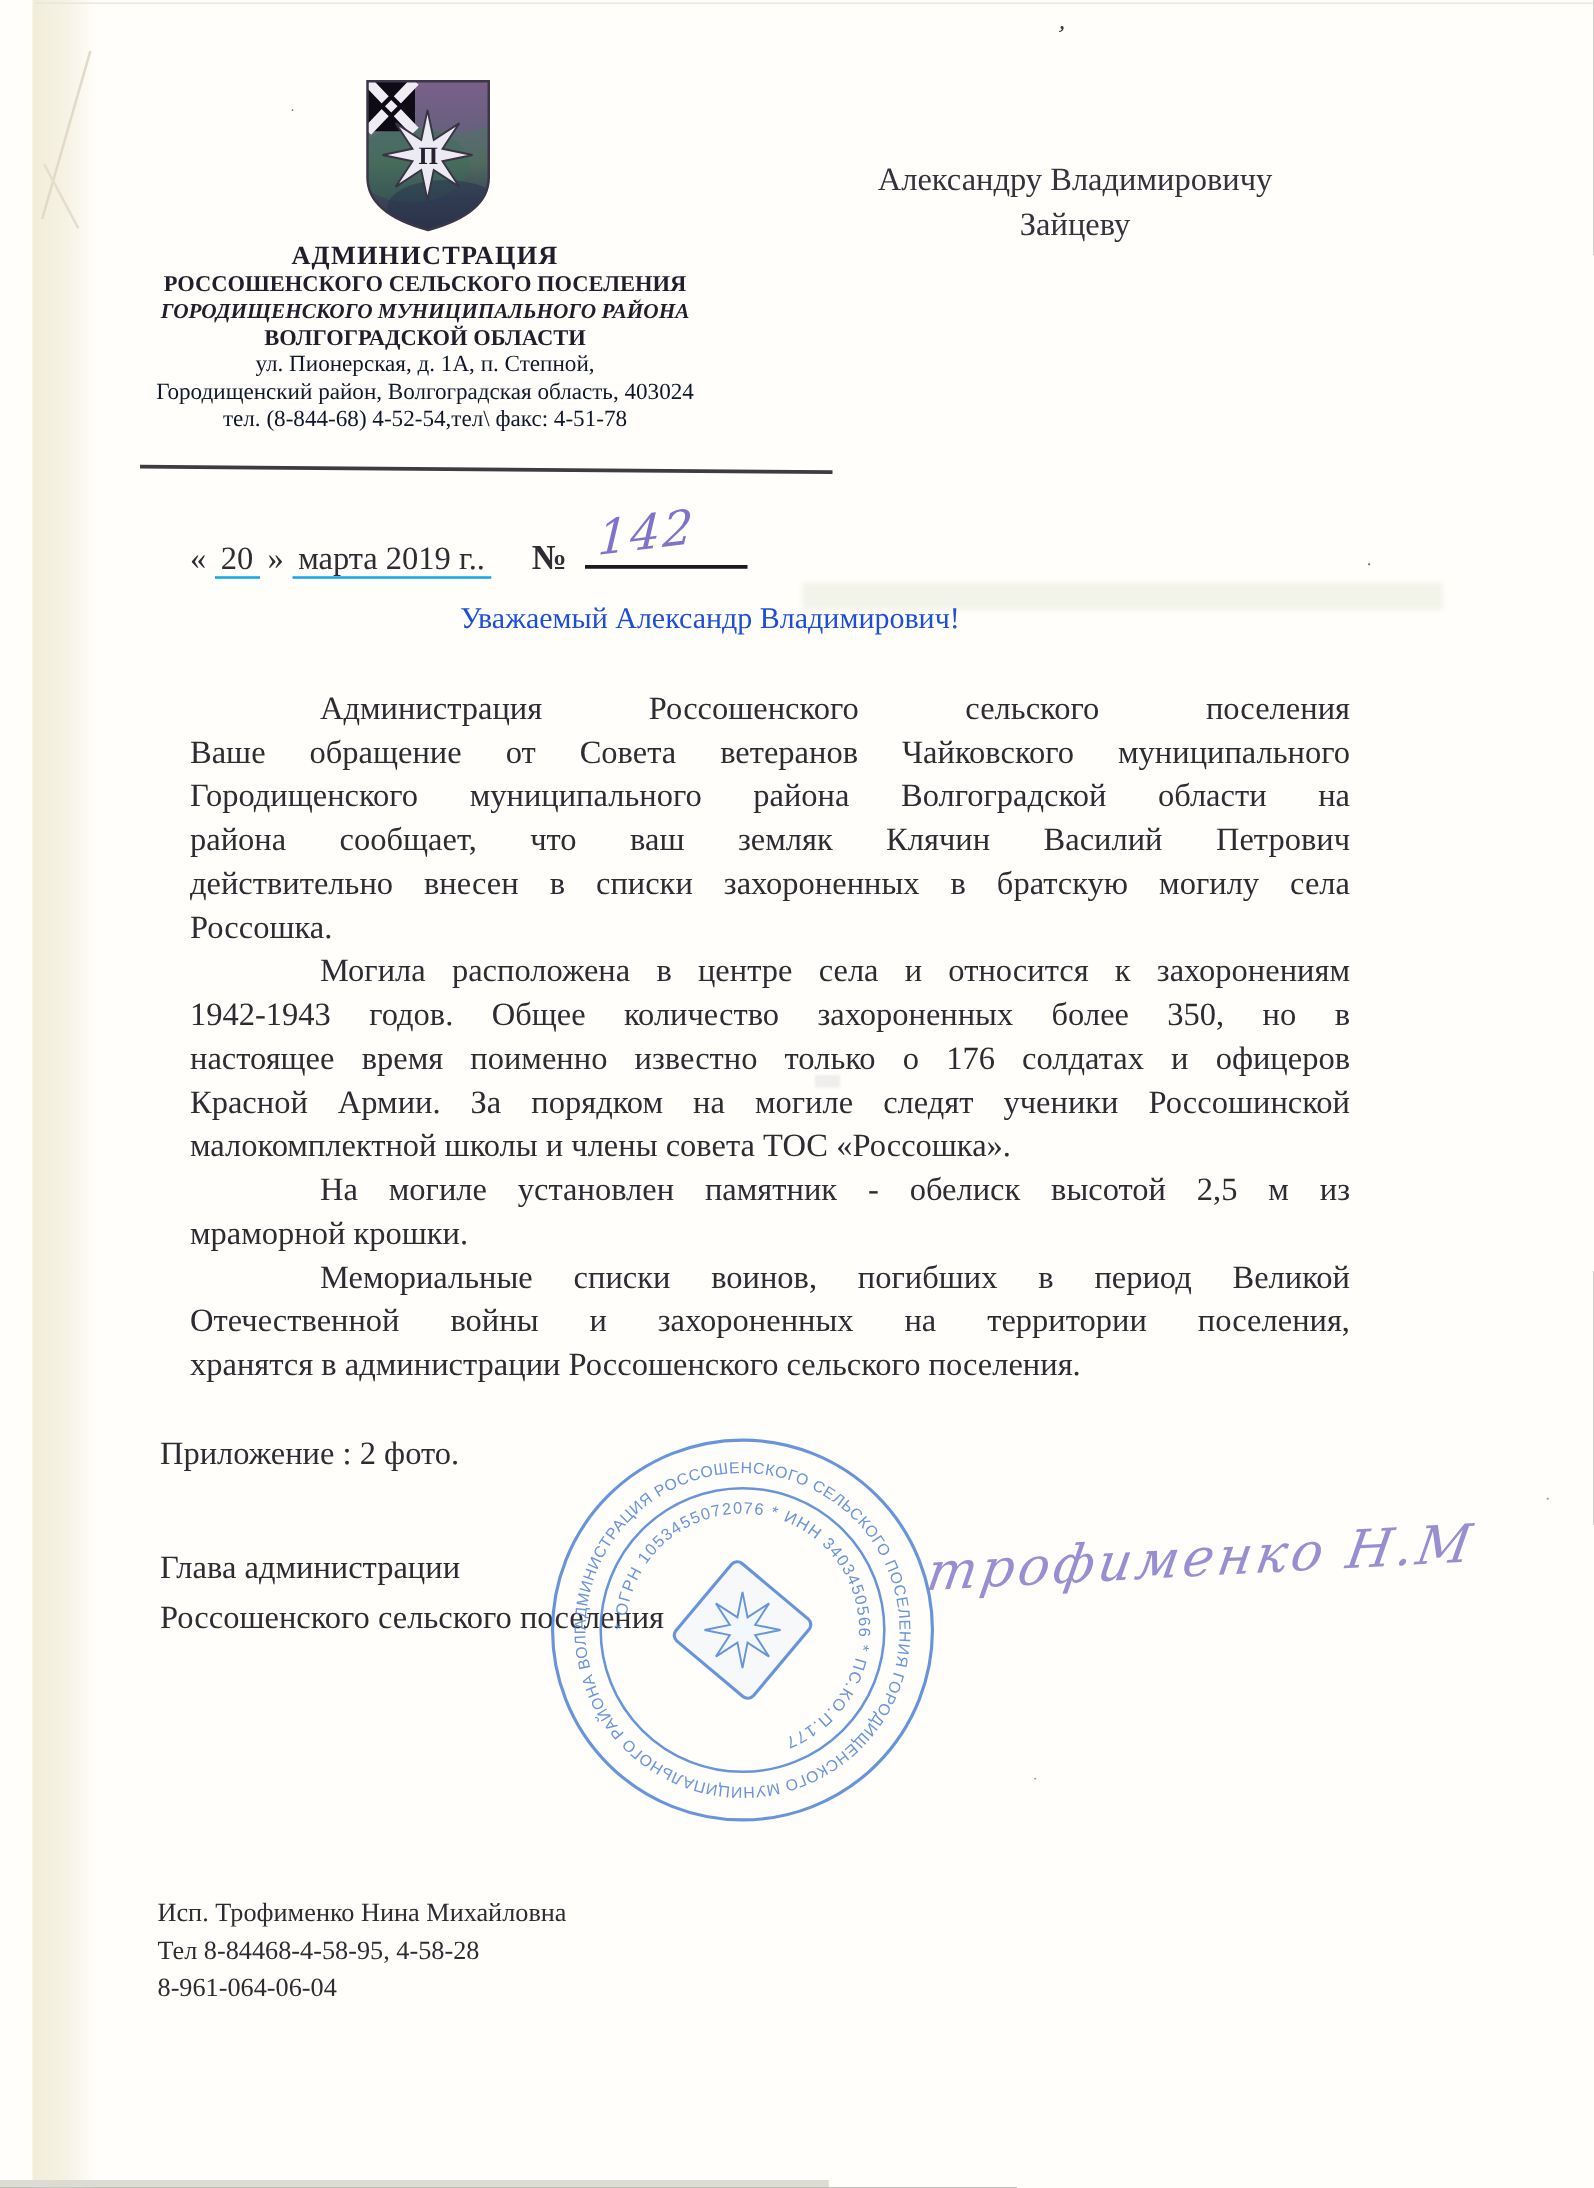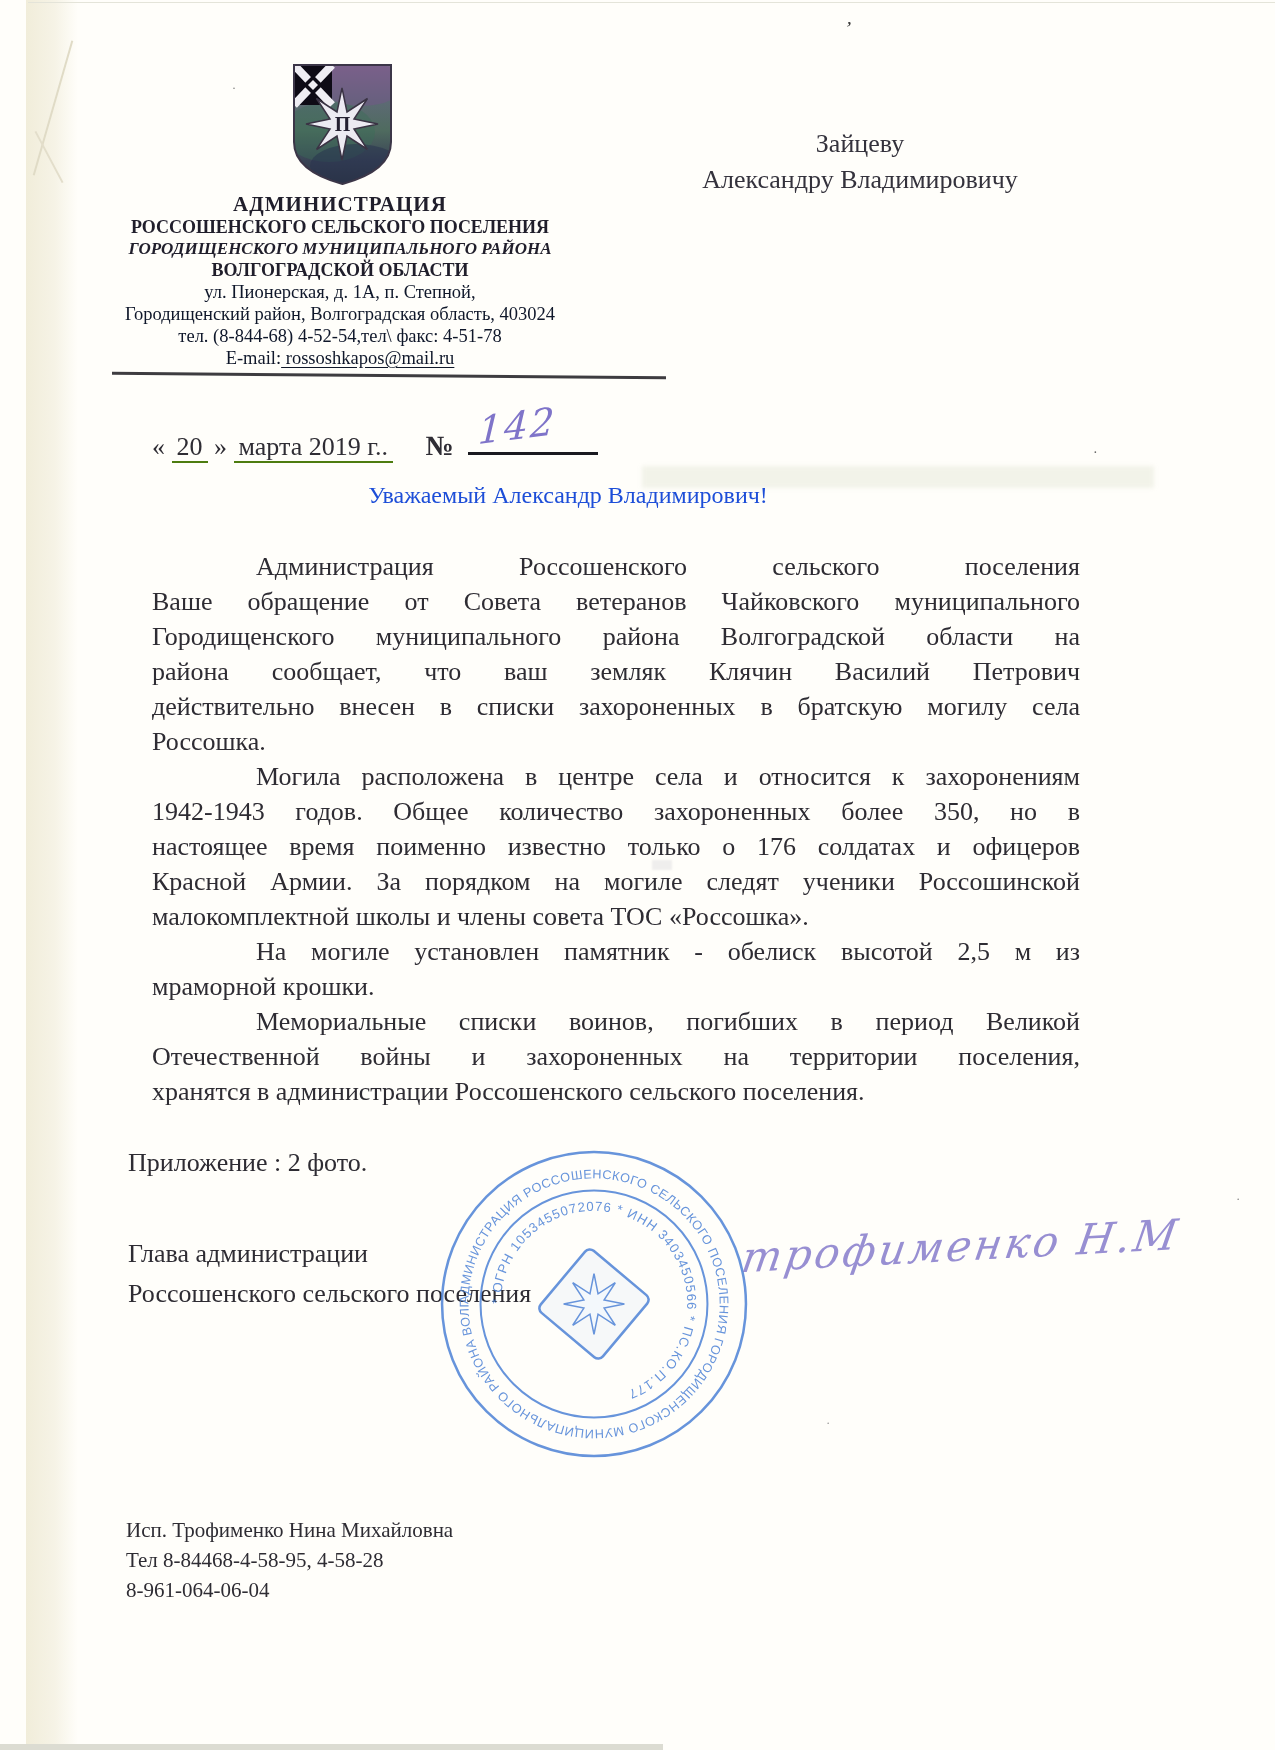--- a/index.html
+++ b/index.html
@@ -36,21 +36,21 @@
 
   
   .addressee{position:absolute;left:638px;top:126px;width:444px;text-align:center;
     font-size:26px;line-height:36px;color:#34323c;}
 
   
   .sepline{position:absolute;left:112px;top:374px;width:554px;height:3px;background:#3e3c40;transform:rotate(0.45deg);}
 
   
   .dateline{position:absolute;left:152px;top:420px;font-size:26px;color:#2f2d34;white-space:nowrap;}
-  .dl-u{border-bottom:2px solid #4d7c0f;padding:0 5px;}
+  .dl-u{border-bottom:2px solid #0ea5e9;padding:0 5px;}
   .dl-num-sign{font-weight:bold;font-size:28px;margin-left:26px;}
   .num-blank{display:inline-block;width:130px;border-bottom:3px solid #1a1a20;position:relative;height:32px;vertical-align:baseline;margin-left:8px;}
   .hand{font-family:"DejaVu Serif",serif;font-style:italic;color:#7f74c9;}
   .num-blank .hand{position:absolute;left:10px;top:-16px;font-size:38px;transform:rotate(-7deg) skewX(-10deg);letter-spacing:2px;}
 
   
   .salutation{position:absolute;left:128px;top:482px;width:880px;text-align:center;
     font-size:24px;color:#1d4ed8;}
 
   
@@ -120,26 +120,25 @@
   </svg>
 
   <div class="letterhead">
     <div class="lh-b1">АДМИНИСТРАЦИЯ</div>
     <div class="lh-b2">РОССОШЕНСКОГО СЕЛЬСКОГО  ПОСЕЛЕНИЯ</div>
     <div class="lh-b3">ГОРОДИЩЕНСКОГО МУНИЦИПАЛЬНОГО  РАЙОНА</div>
     <div class="lh-b2">ВОЛГОГРАДСКОЙ  ОБЛАСТИ</div>
     <div class="lh-r">ул.  Пионерская, д. 1А, п. Степной,</div>
     <div class="lh-r">Городищенский район, Волгоградская область, 403024</div>
     <div class="lh-r">тел. (8-844-68) 4-52-54,тел\ факс: 4-51-78</div>
-    <div class="lh-r"><span>E-mail:</span><u> rossoshkapos@mail.ru</u></div>
   </div>
 
   <div class="addressee">
+    <div>Александру Владимировичу</div>
     <div>Зайцеву</div>
-    <div>Александру Владимировичу</div>
   </div>
 
   <div class="sepline"></div>
 
   <div class="dateline">
     <span>«</span>
     <span class="dl-u">20</span>
     <span>»</span>
     <span class="dl-u">марта  2019 г..</span>
     <span class="dl-num-sign">№</span>

